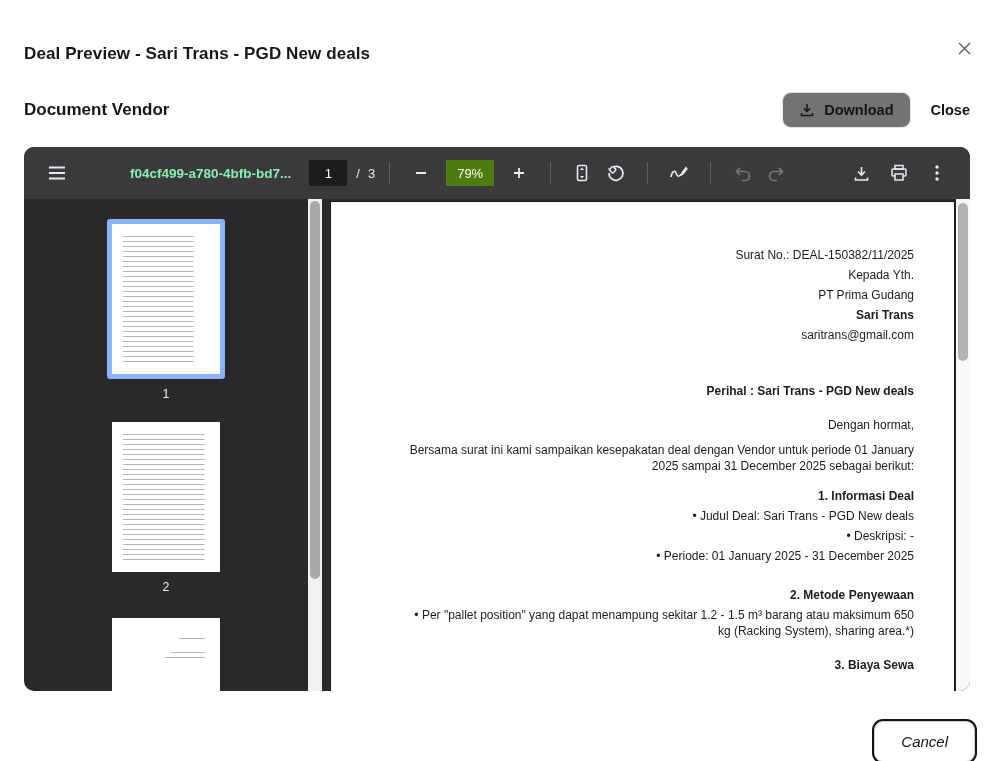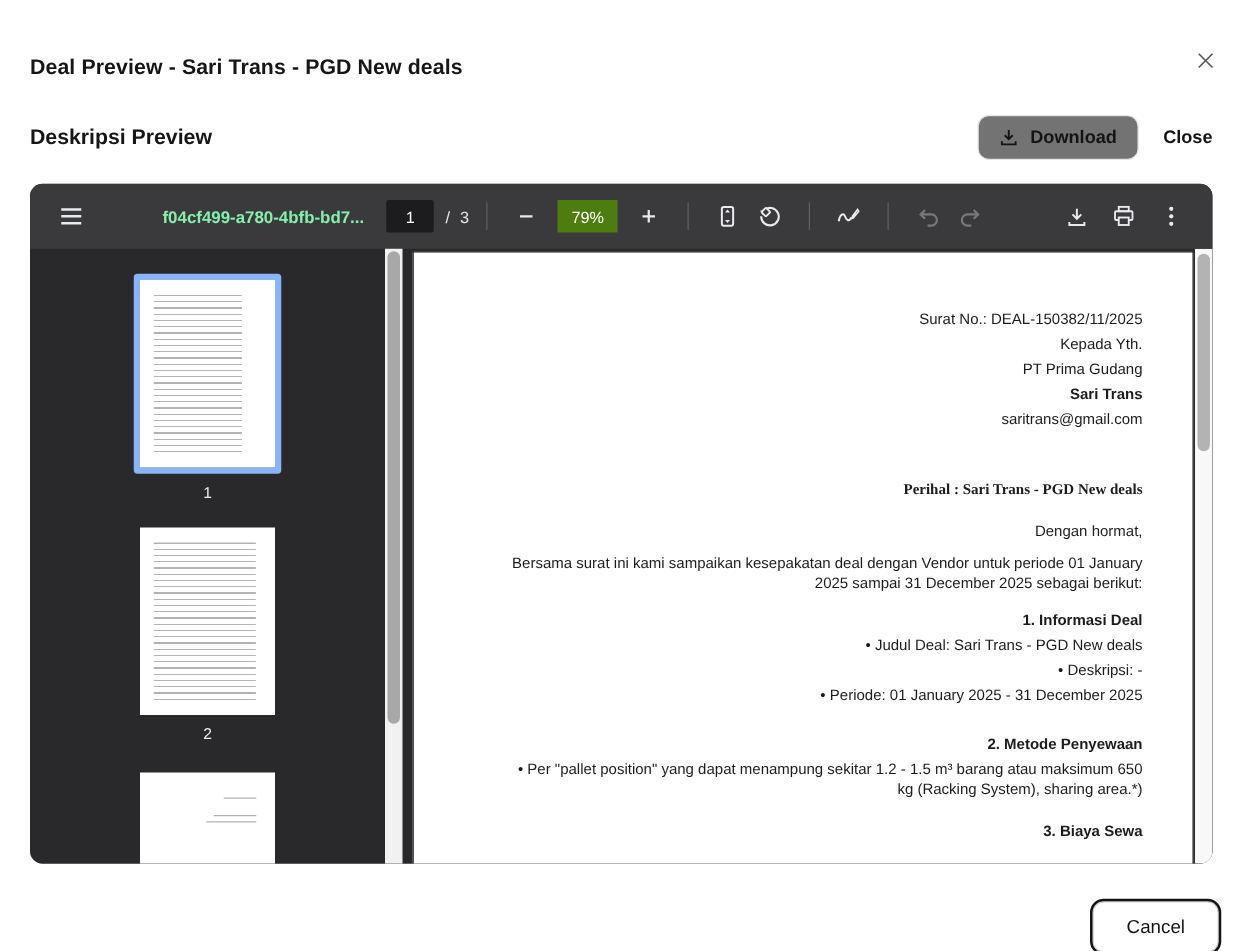--- a/index.html
+++ b/index.html
@@ -61,54 +61,54 @@
   .side-scroll { position:absolute; left:284px; top:0; width:14px; height:100%; background:#f1f1f1; }
   .side-scroll .sthumb { position:absolute; left:2px; top:2px; width:10px; height:378px; background:#a8a8a8; border-radius:6px; }
 
   
   .page-area { position:relative; flex:1; height:100%; overflow:hidden; }
   .doc-page { position:absolute; left:22px; top:2px; width:625px; height:620px; background:#fff;
               border:1.5px solid #161616; border-bottom:none; }
   .doc-content { padding:43px 40px 0 55px; color:#1c1c1c; font-size:12px; line-height:20px;text-align:right; }
   .dl { white-space:nowrap; }
   .dl.b { font-weight:700; }
-  .dl.perihal { margin-top:36px;font-family:Liberation Serif, serif; }
+  .dl.perihal { margin-top:36px; }
   .dl.salut { margin-top:14px; }
   .dl.para { margin-top:6px; line-height:15.5px; white-space:normal; max-width:545px; padding:2px 0 3px; }
   .dl.sec { margin-top:9px; }
   .dl.sec2 { margin-top:19px; }
   .dl.sec3 { margin-top:16px; }
   .dl.ind { padding-left:16px; }
   .dl.indpara { padding-left:16px; margin-top:3px; line-height:15.5px; white-space:normal; max-width:540px; }
 
   
   .main-scroll { position:absolute; right:0; top:0; width:14px; height:100%; background:#f8f8f8; }
   .main-scroll .sthumb { position:absolute; left:2px; top:4px; width:10px; height:158px; background:#b3b3b3; border-radius:6px; }
 
   
   .btn-cancel { position:absolute; right:19px; bottom:22px; padding:11px 26px; background:#fff;
                 border:1px solid #cfcfcf; border-radius:9px; box-shadow:0 0 0 2px #141414;
-                font-size:15px; font-weight:500; color:#141414; cursor:pointer; font-family:"Liberation Sans", sans-serif; }
+                font-size:15px; font-weight:500; color:#141414; cursor:pointer; font-family:"Liberation Sans", sans-serif;font-style:italic; }
 
   svg { display:block; }
 </style>
 </head>
 <body>
 
 <div class="modal">
 
   <div class="modal-title">Deal Preview - Sari Trans - PGD New deals</div>
   <div class="modal-x">
     <svg width="15" height="15" viewBox="0 0 15 15">
         <path d="M2 2 L13 13 M13 2 L2 13" stroke="#5a5a5a" stroke-width="1.4"></path>
       </svg>
   </div>
 
   <div class="preview-row">
-    <div class="preview-heading">Deskripsi Preview</div>
+    <div class="preview-heading">Document Vendor</div>
     <div class="preview-actions">
       <button class="btn-download">
         <span>
           <svg width="16" height="16" viewBox="0 0 16 16" fill="none" stroke="#141414" stroke-width="1.5">
             <path d="M8 2 v7"></path>
               <path d="M4.8 6.2 L8 9.4 L11.2 6.2"></path>
               <path d="M2.5 11 v2.5 h11 V11"></path>
           </svg>
         </span>
         <span>Download</span>

